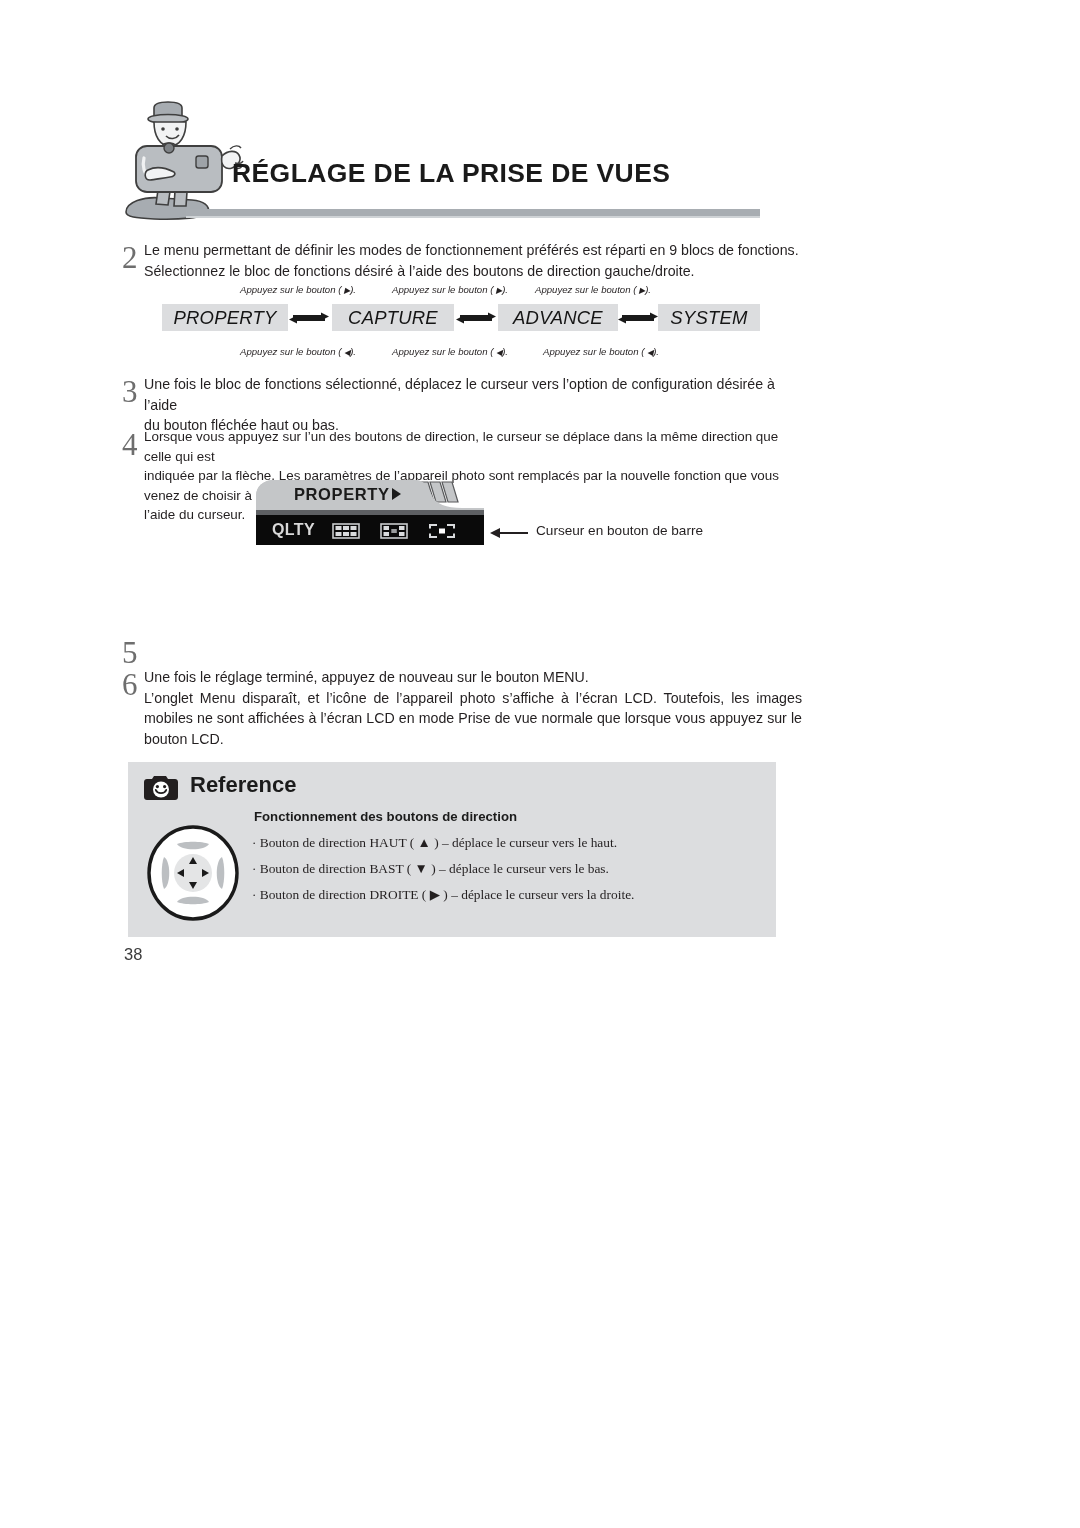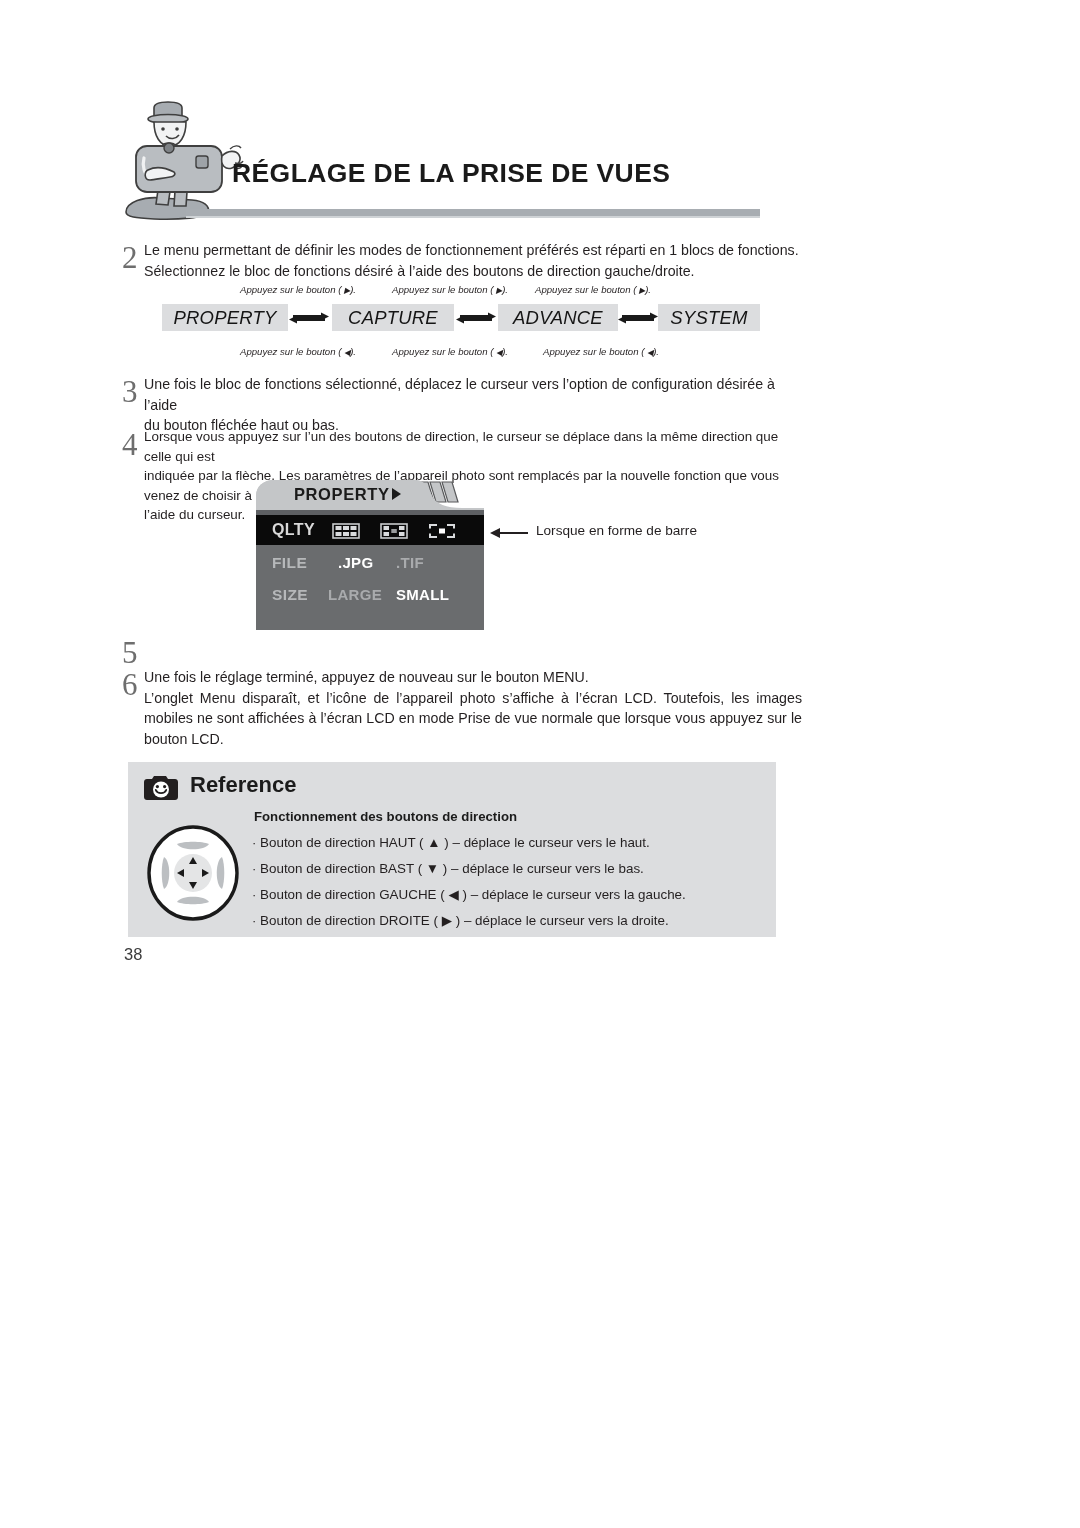--- a/index.html
+++ b/index.html
@@ -282,20 +282,21 @@
   #ref-list {
     position: absolute;
     left: 124px; top: 68px;
     width: 510px;
   }
   .ref-item {
     font-size: 13.4px;
     line-height: 26px;
     color: #231f20;
     white-space: nowrap;
+    font-family: Liberation Serif, serif;
   }
   .ref-item .bullet { font-size: 13px; }
 
   
   #page-number {
     position: absolute;
     left: 124px; top: 945px;
     font-size: 16.5px;
     color: #3a3a3a;
   }
@@ -341,21 +342,21 @@
     </svg>
   </div>
 
   <div id="page-title">RÉGLAGE DE LA PRISE DE VUES</div>
   <div id="title-rule"></div>
 </div>
 
 <div class="step" id="step2">
   <div class="step-num">2</div>
   <div class="step-body">
-    <p>Le menu permettant de définir les modes de fonctionnement préférés est réparti en 1 blocs de fonctions.</p>
+    <p>Le menu permettant de définir les modes de fonctionnement préférés est réparti en 9 blocs de fonctions.</p>
     <p>Sélectionnez le bloc de fonctions désiré à l’aide des boutons de direction gauche/droite.</p>
   </div>
 </div>
 
 <div id="tabflow">
 
   <div class="flow-caption" id="cap-top-1">
     <span>Appuyez sur le bouton ( <span class="glyph">▶</span>).</span>
   </div>
   <div class="flow-caption" id="cap-top-2">
@@ -471,38 +472,26 @@
           <path d="M2 5.5 L2 2 L9 2"></path>
           <path d="M19 2 L26 2 L26 5.5"></path>
           <path d="M26 10.5 L26 14 L19 14"></path>
           <path d="M9 14 L2 14 L2 10.5"></path>
         </g>
         <rect x="11" y="5.5" width="6" height="5" fill="#ffffff"></rect>
       </svg>
     </div>
   </div>
 
-  <div id="lcd-lower">
-    <div class="lcd-row" id="row-file">
-      <div class="lcd-label">FILE</div>
-      <div class="lcd-opt sel" id="opt-jpg">.JPG</div>
-      <div class="lcd-opt unsel" id="opt-tif">.TIF</div>
-    </div>
-    <div class="lcd-row" id="row-size">
-      <div class="lcd-label">SIZE</div>
-      <div class="lcd-opt unsel" id="opt-large">LARGE</div>
-      <div class="lcd-opt sel" id="opt-small">SMALL</div>
-    </div>
-  </div>
 </div>
 
 <div id="cursor-callout">
   <div id="cursor-head"></div>
   <div id="cursor-line"></div>
-  <div id="cursor-text">Lorsque en forme de barre</div>
+  <div id="cursor-text">Curseur en bouton de barre</div>
 </div>
 
 <div class="step" id="step5">
   <div class="step-num">5</div>
 </div>
 
 <div class="step" id="step6">
   <div class="step-num">6</div>
   <div class="step-body">
     <p>Une fois le réglage terminé, appuyez de nouveau sur le bouton MENU.</p>
@@ -547,26 +536,20 @@
       <span>) – déplace le curseur vers le haut.</span>
     </div>
     <div class="ref-item">
       <span class="bullet">·</span>
       <span>Bouton de direction BAST (</span>
       <span>▼</span>
       <span>) – déplace le curseur vers le bas.</span>
     </div>
     <div class="ref-item">
       <span class="bullet">·</span>
-      <span>Bouton de direction GAUCHE (</span>
-      <span>◀</span>
-      <span>) – déplace le curseur vers la gauche.</span>
-    </div>
-    <div class="ref-item">
-      <span class="bullet">·</span>
       <span>Bouton de direction DROITE (</span>
       <span>▶</span>
       <span>) – déplace le curseur vers la droite.</span>
     </div>
   </div>
 </div>
 
 <div id="page-number">38</div>
 
 </body></html>

